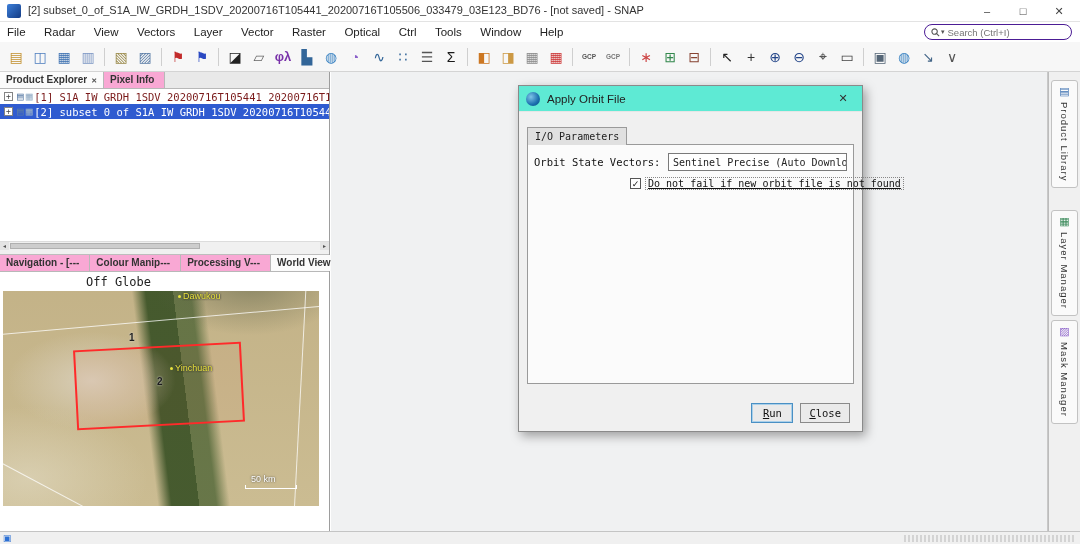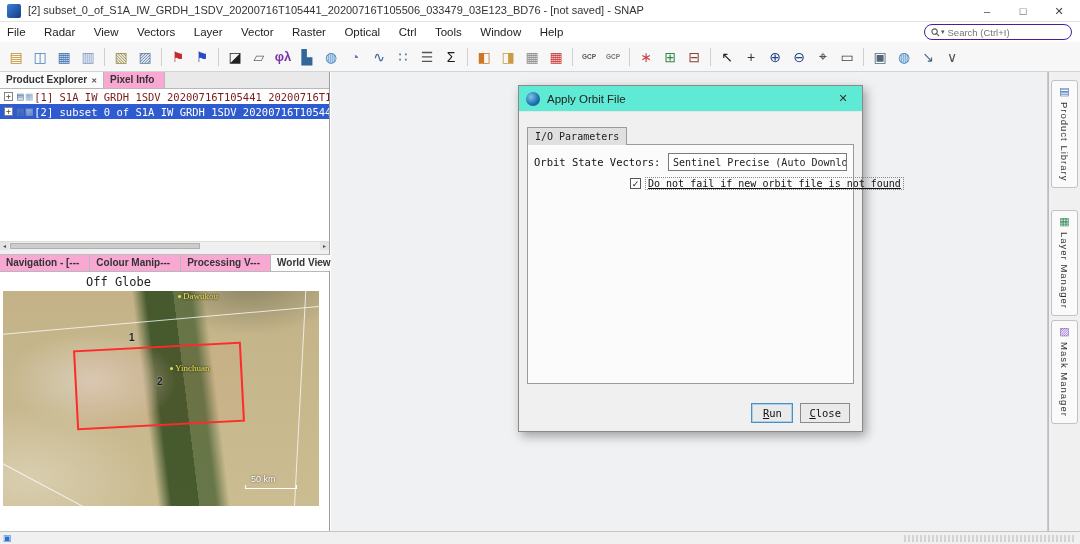--- a/index.html
+++ b/index.html
@@ -60,21 +60,21 @@
       radial-gradient(ellipse 150px 80px at 78% 4%, rgba(92,98,72,.55), rgba(92,98,72,0) 65%),
       radial-gradient(ellipse 200px 120px at 8% 88%, rgba(226,219,196,.6), rgba(226,219,196,0) 60%),
       linear-gradient(83deg, rgba(0,0,0,0) 0 45%, rgba(56,80,36,.9) 49% 57%, rgba(79,101,54,.8) 57% 62%, rgba(0,0,0,0) 66%),
       linear-gradient(180deg,#c3b287,#cbbc92); }
   .gline { position:absolute; background:rgba(255,255,255,.75); }
   .gline1 { left:-12px; top:45px; width:360px; height:1px; transform:rotate(-5deg); }
   .gline2 { left:297px; top:-12px; width:1px; height:260px; transform:rotate(3deg); }
   .gline3 { left:-45px; top:208px; width:160px; height:1px; transform:rotate(28deg); }
   .footprint { position:absolute; left:72px; top:72px; width:168px; height:80px; border:2px solid #ff2a2a; transform:rotate(-3deg); background:rgba(255,40,40,.03); }
   .maplayer { position:absolute; left:0; top:0; right:0; bottom:0; }
-  .mlabel { position:absolute; color:#e8e23c; font-size:9px; text-shadow:0 0 2px #333,0 0 2px #333; display:flex; align-items:center; white-space:nowrap;font-family:Liberation Serif, serif; }
+  .mlabel { position:absolute; color:#e8e23c; font-size:9px; text-shadow:0 0 2px #333,0 0 2px #333; display:flex; align-items:center; white-space:nowrap; }
   .mdot { width:3px; height:3px; border-radius:50%; background:#e8e23c; margin-right:2px; }
   .mmarker { position:absolute; color:#1c1c1c; font-size:10px; font-weight:bold; text-shadow:0 0 2px #ddd; }
   .scaletext { position:absolute; left:248px; top:200px; color:#fff; font-size:9px; text-shadow:0 0 2px #333; }
   .scaleline { position:absolute; left:242px; top:211px; width:52px; height:4px; border-bottom:1px solid #fff; border-left:1px solid #fff; border-right:1px solid #fff; }
   .offglobe { height:19px; background:#fff; position:relative; }
   .offglobe span { position:absolute; left:86px; top:3px; font-family:"DejaVu Sans Mono",monospace; font-size:12px; color:#222; }
 
   
   .main { position:absolute; left:331px; top:72px; width:717px; height:459px; background:#f0f1f2; border-right:1px solid #c8c8c8; }
 

